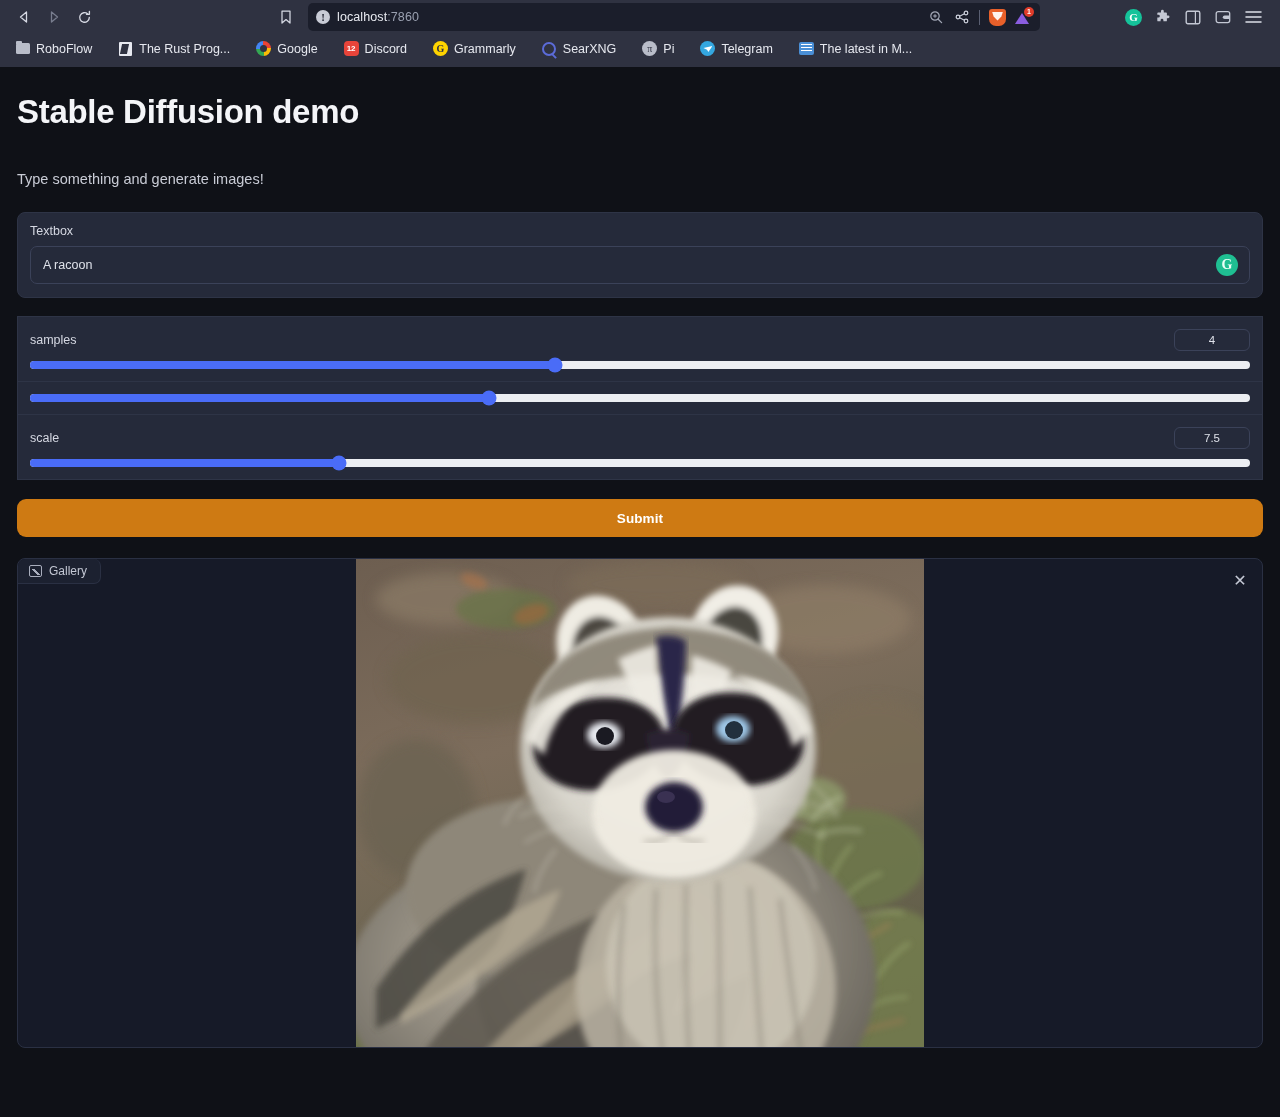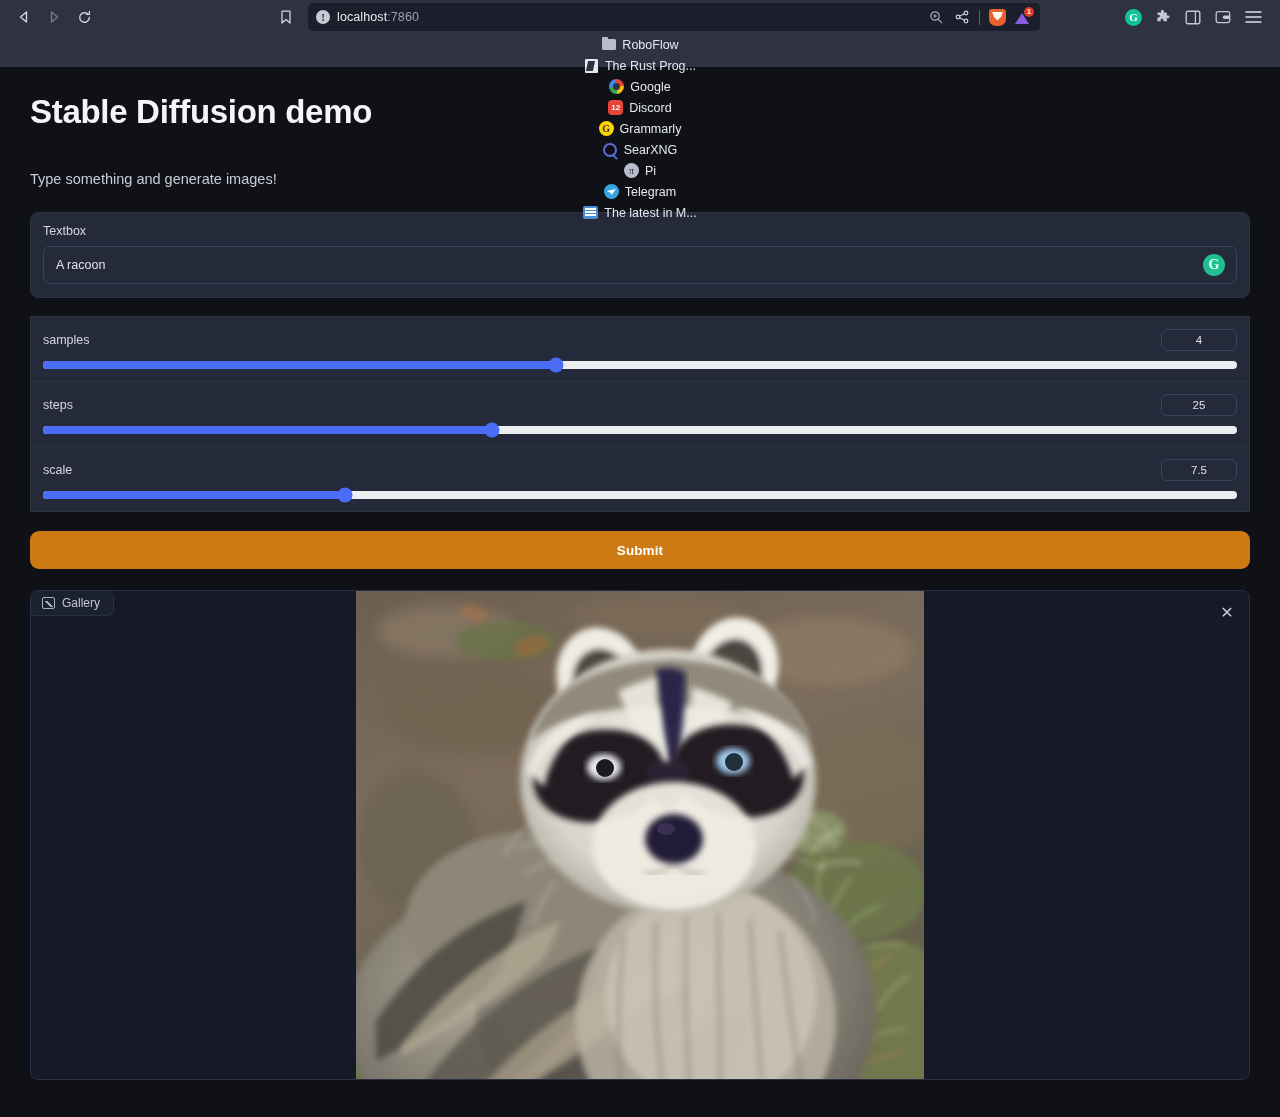--- a/index.html
+++ b/index.html
@@ -125,22 +125,21 @@
   .puzzle-icon, .panel-icon, .wallet-icon, .menu-icon {
     width: 18px; height: 18px; display: flex; align-items: center; justify-content: center;
   }
 
   
   .bookmarks-bar {
     height: 29px;
     display: flex;
     align-items: center;
     padding: 0 8px;
-    gap: 0px;
-    flex-direction: column;
+    gap: 12px;
   }
   .bm {
     display: flex; align-items: center; gap: 6px;
     padding: 3px 7px;
     border-radius: 4px;
     white-space: nowrap;
   }
   .bm-label {
     font-size: 12.5px;
     color: #e6e8ef;
@@ -161,21 +160,21 @@
   .ico-telegram { width:15px;height:15px;border-radius:50%;background:#34a7e0;position:relative;}
   .ico-telegram::after{content:"";position:absolute;left:3px;top:5px;width:9px;height:6px;background:#fff;clip-path:polygon(0 35%,100% 0,55% 100%,40% 62%);}
   .ico-news { width:15px;height:13px;background:#4a8fd6;border-radius:2px;position:relative;}
   .ico-news::after{content:"";position:absolute;left:2px;top:2px;width:11px;height:9px;background:repeating-linear-gradient(#fff 0 1.5px,#4a8fd6 1.5px 3px);}
 
   
   .app {
     width: 1280px;
     height: 1050px;
     background: #0f1117;
-    padding: 0 30px;
+    padding: 0 17px;
     overflow: hidden;
   }
   .page-title {
     font-size: 33px;
     font-weight: bold;
     color: #f4f5f8;
     margin-top: 26px;
     letter-spacing: -0.3px;
   }
   .page-desc {
@@ -522,24 +521,20 @@
         <span class="slider-name">samples</span>
         <div class="slider-value-box">4</div>
       </div>
       <div class="slider-track">
         <div class="slider-fill" id="fill-0" style="width: 43%;"></div>
         <div class="slider-thumb" id="thumb-0" style="left: 43%;"></div>
       </div>
     </div>
 
     <div class="slider-row">
-      <div class="slider-head">
-        <span class="slider-name">steps</span>
-        <div class="slider-value-box">25</div>
-      </div>
       <div class="slider-track">
         <div class="slider-fill" id="fill-1" style="width: 37.6%;"></div>
         <div class="slider-thumb" id="thumb-1" style="left: 37.6%;"></div>
       </div>
     </div>
 
     <div class="slider-row">
       <div class="slider-head">
         <span class="slider-name">scale</span>
         <div class="slider-value-box">7.5</div>

